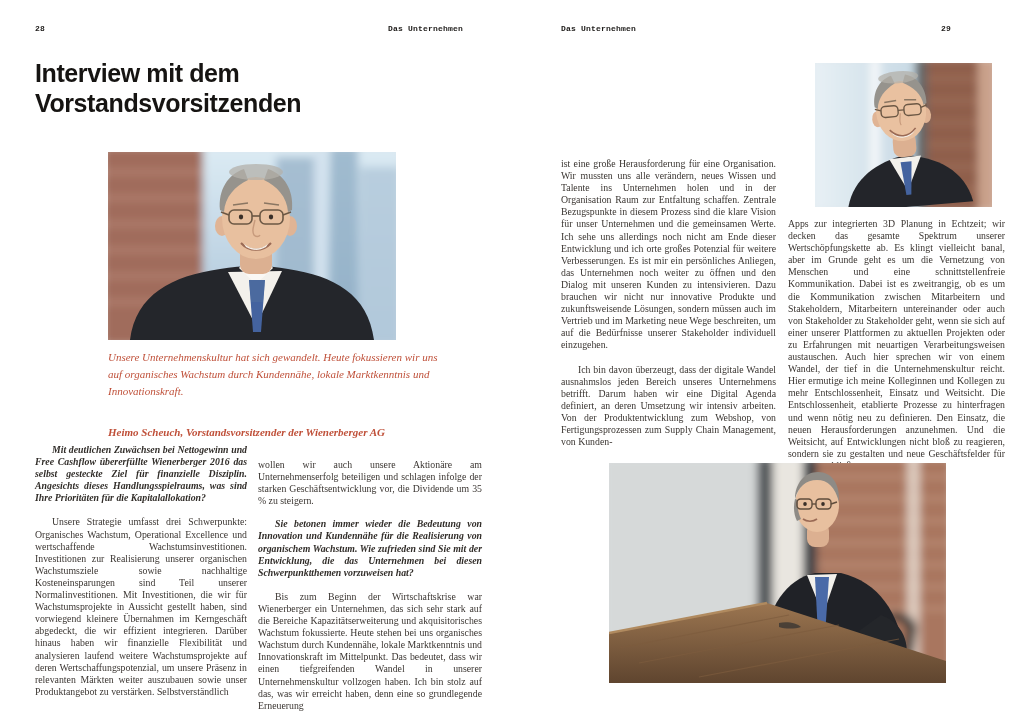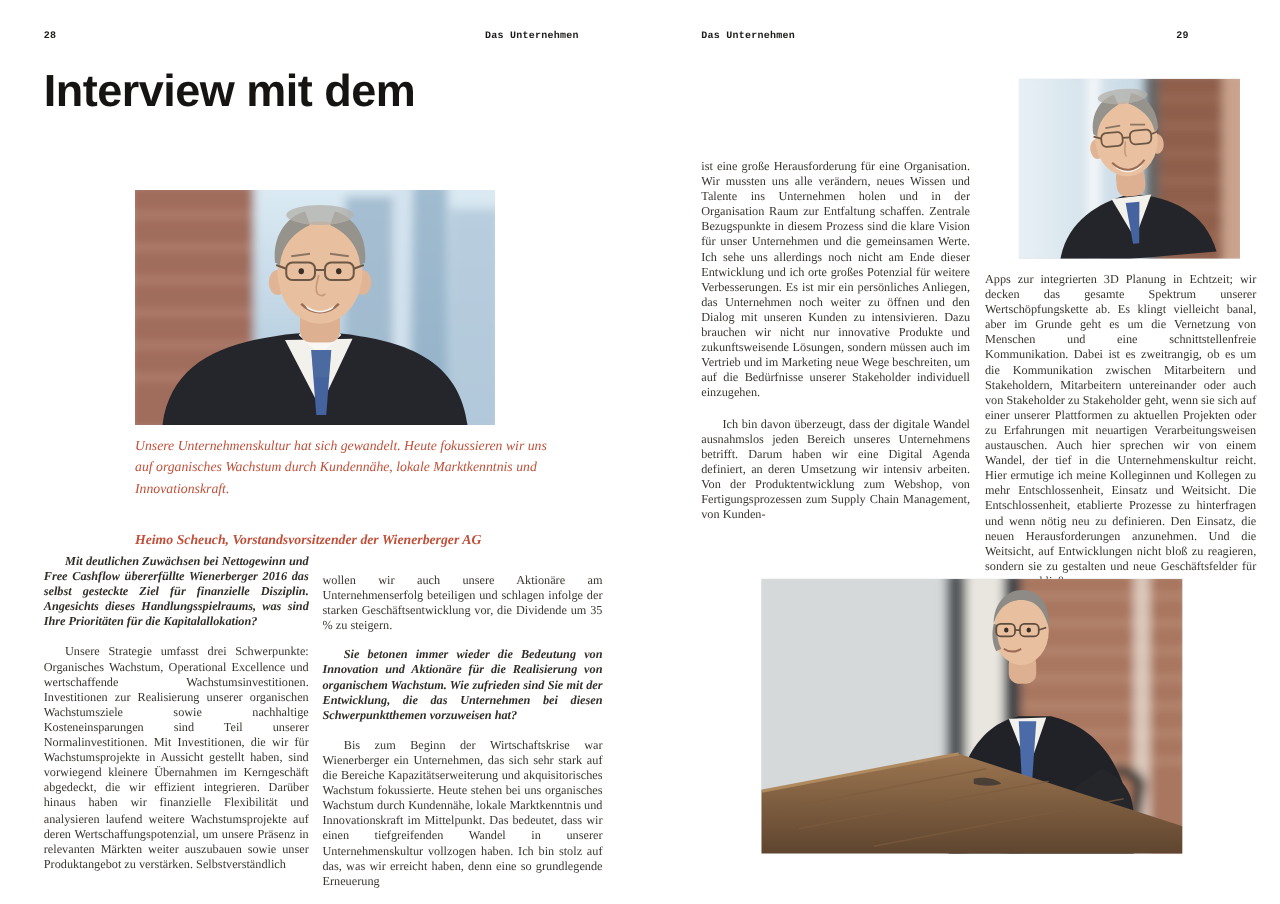--- a/index.html
+++ b/index.html
@@ -3,21 +3,21 @@
 <meta charset="utf-8">
 <style>
   html,body{margin:0;padding:0;}
   body{width:1024px;height:723px;background:#ffffff;position:relative;overflow:hidden;
        font-family:"Liberation Serif",serif;}
   .abs{position:absolute;}
   
   .runhead{font-family:Liberation Mono, monospace;font-weight:bold;font-size:8px;
            letter-spacing:.2px;color:#1d1b19;}
   
-  .headline{font-family:"Liberation Sans",sans-serif;font-weight:bold;font-size:36px;
+  .headline{font-family:"Liberation Sans",sans-serif;font-weight:bold;font-size:25px;
             line-height:30px;letter-spacing:-.4px;color:#161412;}
   
   .pullquote{font-style:italic;font-size:11px;line-height:17px;color:#bf4f38;}
   .pullquote-attr{font-style:italic;font-weight:bold;font-size:11px;line-height:11px;color:#bf4f38;}
   
   .col{font-size:9.8px;line-height:12.1px;color:#3a3531;text-align:justify;}
   .col p{margin:0 0 11px 0;text-indent:17px;}
   .col p:last-child{margin-bottom:0;margin-top:12px;}
   .col p.cont{text-indent:0;}
   .col p.q{font-weight:bold;font-style:italic;color:#312d29;}
@@ -28,20 +28,21 @@
 </head>
 <body>
 
 <div class="abs runhead" style="left:35px;top:24px;">28</div>
 <div class="abs runhead" style="left:363px;top:24px;width:100px;text-align:right;">Das Unternehmen</div>
 <div class="abs runhead" style="left:561px;top:24px;">Das Unternehmen</div>
 <div class="abs runhead" style="left:896px;top:24px;width:100px;text-align:center;">29</div>
 
 <h1 class="abs headline" style="left:35px;top:58px;margin:0;">
   <span>Interview mit dem</span><br>
+  <span>Vorstandsvorsitzenden</span>
 </h1>
 
 <div class="abs photo" style="left:108px;top:152px;width:288px;height:188px;">
 <svg width="288" height="188" viewBox="0 0 288 188" xmlns="http://www.w3.org/2000/svg">
   <defs>
     <filter id="b1" x="-10%" y="-10%" width="120%" height="120%">
           <feGaussianBlur stdDeviation="4"></feGaussianBlur>
         </filter>
     <linearGradient id="win1" x1="0" y1="0" x2="0" y2="1">
       <stop offset="0" stop-color="#dcebf4"></stop>
@@ -95,25 +96,25 @@
 <div class="abs pullquote" style="left:108px;top:349px;width:344px;">Unsere Unternehmenskultur hat sich gewandelt. Heute fokussieren wir uns auf organisches Wachstum durch Kundennähe, lokale Marktkenntnis und Innovationskraft.</div>
 <div class="abs pullquote-attr" style="left:108px;top:427px;width:344px;">Heimo Scheuch, Vorstandsvorsitzender der Wienerberger AG</div>
 
 <div class="abs col" style="left:35px;top:444px;width:212px;">
   <p class="q">Mit deutlichen Zuwächsen bei Nettogewinn und Free Cashflow übererfüllte Wienerberger 2016 das selbst gesteckte Ziel für finanzielle Disziplin. Angesichts dieses Handlungsspielraums, was sind Ihre Prioritäten für die Kapitalallokation?</p>
   <p>Unsere Strategie umfasst drei Schwerpunkte: Organisches Wachstum, Operational Excellence und wertschaffende Wachstumsinvestitionen. Investitionen zur Realisierung unserer organischen Wachstumsziele sowie nachhaltige Kosteneinsparungen sind Teil unserer Normalinvestitionen. Mit Investitionen, die wir für Wachstumsprojekte in Aussicht gestellt haben, sind vorwiegend kleinere Übernahmen im Kerngeschäft abgedeckt, die wir effizient integrieren. Darüber hinaus haben wir finanzielle Flexibilität und analysieren laufend weitere Wachstumsprojekte auf deren Wertschaffungspotenzial, um unsere Präsenz in relevanten Märkten weiter auszubauen sowie unser Produktangebot zu verstärken. Selbstverständlich</p>
 </div>
 
 <div class="abs col" style="left:258px;top:459px;width:224px;">
   <p class="cont">wollen wir auch unsere Aktionäre am Unternehmenserfolg beteiligen und schlagen infolge der starken Geschäftsentwicklung vor, die Dividende um 35 % zu steigern.</p>
-  <p class="q">Sie betonen immer wieder die Bedeutung von Innovation und Aktionäre für die Realisierung von organischem Wachstum. Wie zufrieden sind Sie mit der Entwicklung, die das Unternehmen bei diesen Schwerpunktthemen vorzuweisen hat?</p>
+  <p class="q">Sie betonen immer wieder die Bedeutung von Innovation und Kundennähe für die Realisierung von organischem Wachstum. Wie zufrieden sind Sie mit der Entwicklung, die das Unternehmen bei diesen Schwerpunktthemen vorzuweisen hat?</p>
   <p>Bis zum Beginn der Wirtschaftskrise war Wienerberger ein Unternehmen, das sich sehr stark auf die Bereiche Kapazitätserweiterung und akquisitorisches Wachstum fokussierte. Heute stehen bei uns organisches Wachstum durch Kundennähe, lokale Marktkenntnis und Innovationskraft im Mittelpunkt. Das bedeutet, dass wir einen tiefgreifenden Wandel in unserer Unternehmenskultur vollzogen haben. Ich bin stolz auf das, was wir erreicht haben, denn eine so grundlegende Erneuerung</p>
 </div>
 
-<div class="abs col" style="left:561px;top:128px;width:215px;">
+<div class="abs col" style="left:561px;top:158px;width:215px;">
   <p class="cont">ist eine große Herausforderung für eine Organisation. Wir mussten uns alle verändern, neues Wissen und Talente ins Unternehmen holen und in der Organisation Raum zur Entfaltung schaffen. Zentrale Bezugspunkte in diesem Prozess sind die klare Vision für unser Unternehmen und die gemeinsamen Werte. Ich sehe uns allerdings noch nicht am Ende dieser Entwicklung und ich orte großes Potenzial für weitere Verbesserungen. Es ist mir ein persönliches Anliegen, das Unternehmen noch weiter zu öffnen und den Dialog mit unseren Kunden zu intensivieren. Dazu brauchen wir nicht nur innovative Produkte und zukunftsweisende Lösungen, sondern müssen auch im Vertrieb und im Marketing neue Wege beschreiten, um auf die Bedürfnisse unserer Stakeholder individuell einzugehen.</p>
   <p>Ich bin davon überzeugt, dass der digitale Wandel ausnahmslos jeden Bereich unseres Unternehmens betrifft. Darum haben wir eine Digital Agenda definiert, an deren Umsetzung wir intensiv arbeiten. Von der Produktentwicklung zum Webshop, von Fertigungsprozessen zum Supply Chain Management, von Kunden-</p>
 </div>
 
 <div class="abs col" style="left:788px;top:206px;width:217px;">
   <p class="cont">Apps zur integrierten 3D Planung in Echtzeit; wir decken das gesamte Spektrum unserer Wertschöpfungskette ab. Es klingt vielleicht banal, aber im Grunde geht es um die Vernetzung von Menschen und eine schnittstellenfreie Kommunikation. Dabei ist es zweitrangig, ob es um die Kommunikation zwischen Mitarbeitern und Stakeholdern, Mitarbeitern untereinander oder auch von Stakeholder zu Stakeholder geht, wenn sie sich auf einer unserer Plattformen zu aktuellen Projekten oder zu Erfahrungen mit neuartigen Verarbeitungsweisen austauschen. Auch hier sprechen wir von einem Wandel, der tief in die Unternehmenskultur reicht. Hier ermutige ich meine Kolleginnen und Kollegen zu mehr Entschlossenheit, Einsatz und Weitsicht. Die Entschlossenheit, etablierte Prozesse zu hinterfragen und wenn nötig neu zu definieren. Den Einsatz, die neuen Herausforderungen anzunehmen. Und die Weitsicht, auf Entwicklungen nicht bloß zu reagieren, sondern sie zu gestalten und neue Geschäftsfelder für uns zu erschließen.</p>
 </div>
 
 <div class="abs photo" style="left:815px;top:63px;width:177px;height:144px;">
 <svg width="177" height="144" viewBox="0 0 177 144" xmlns="http://www.w3.org/2000/svg">

